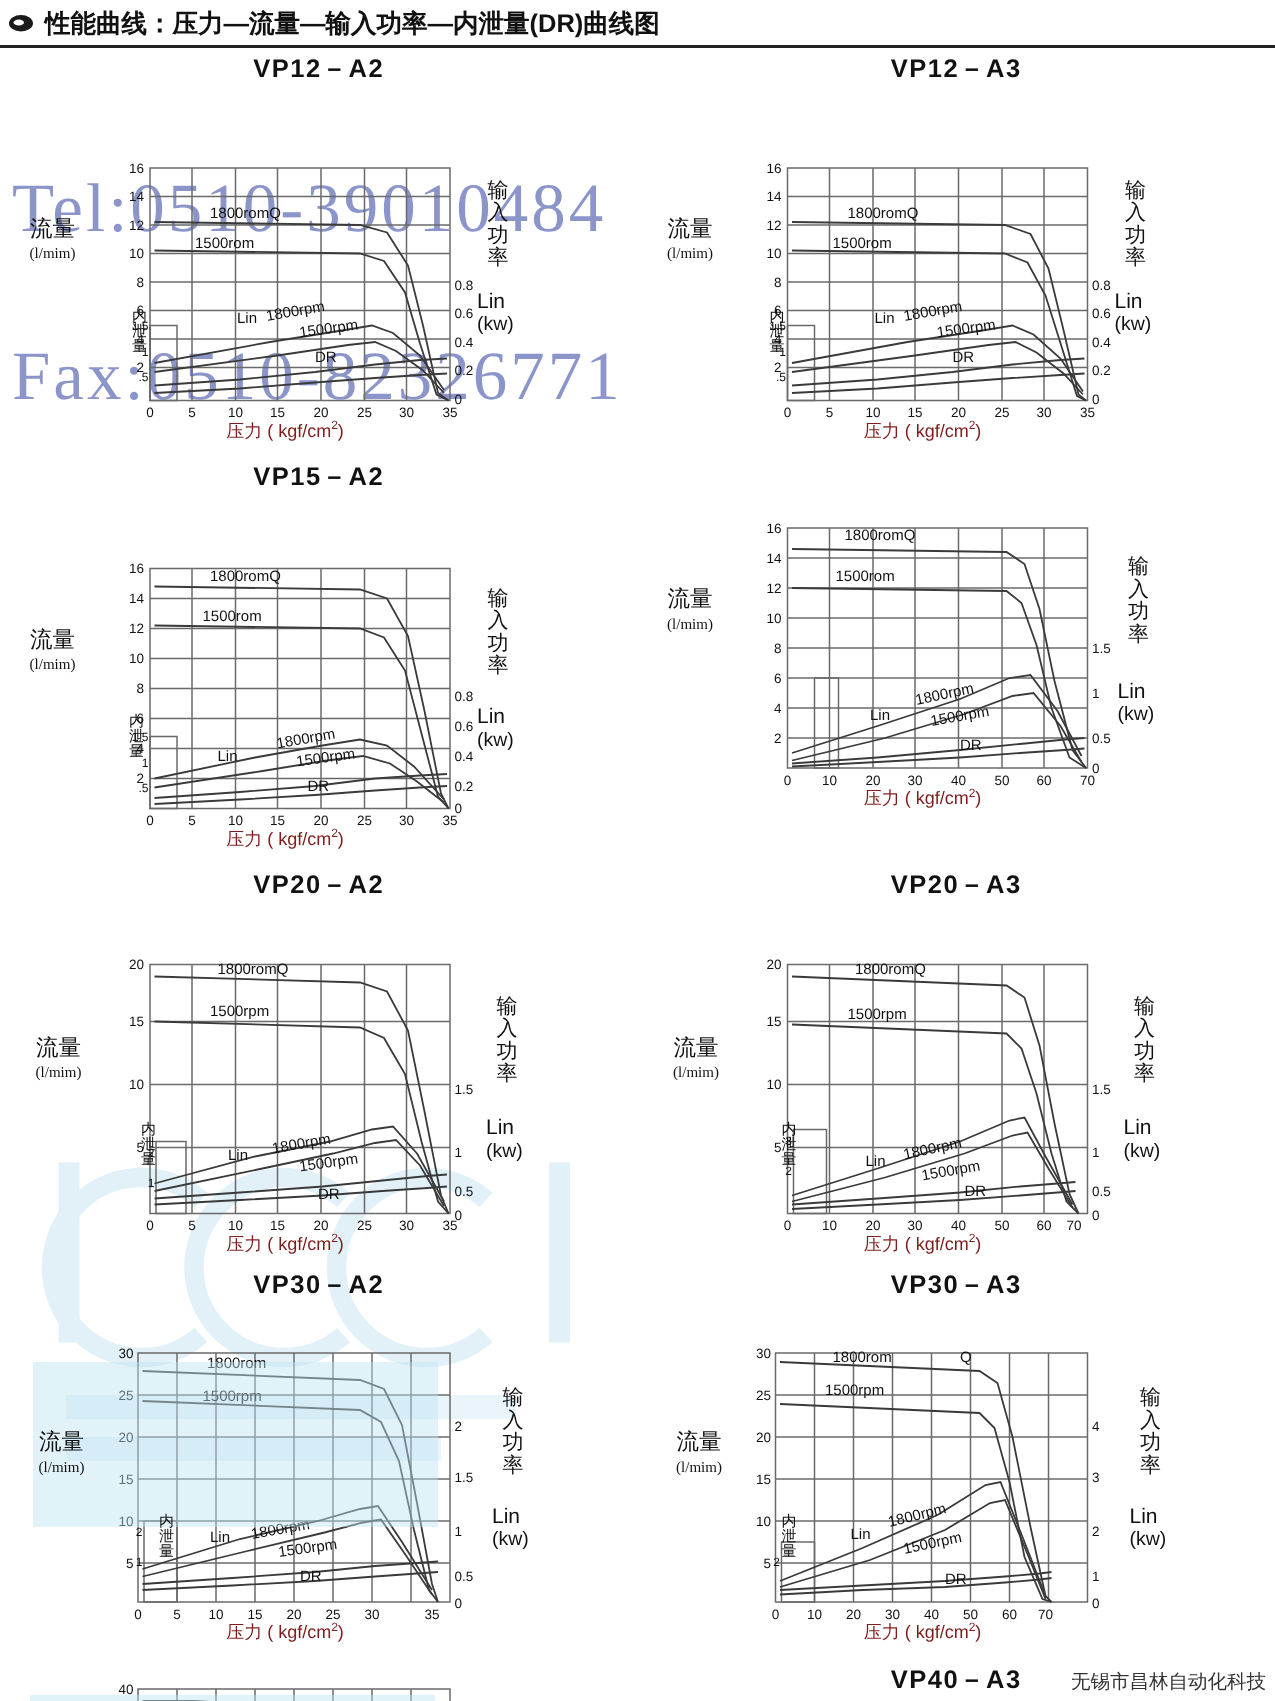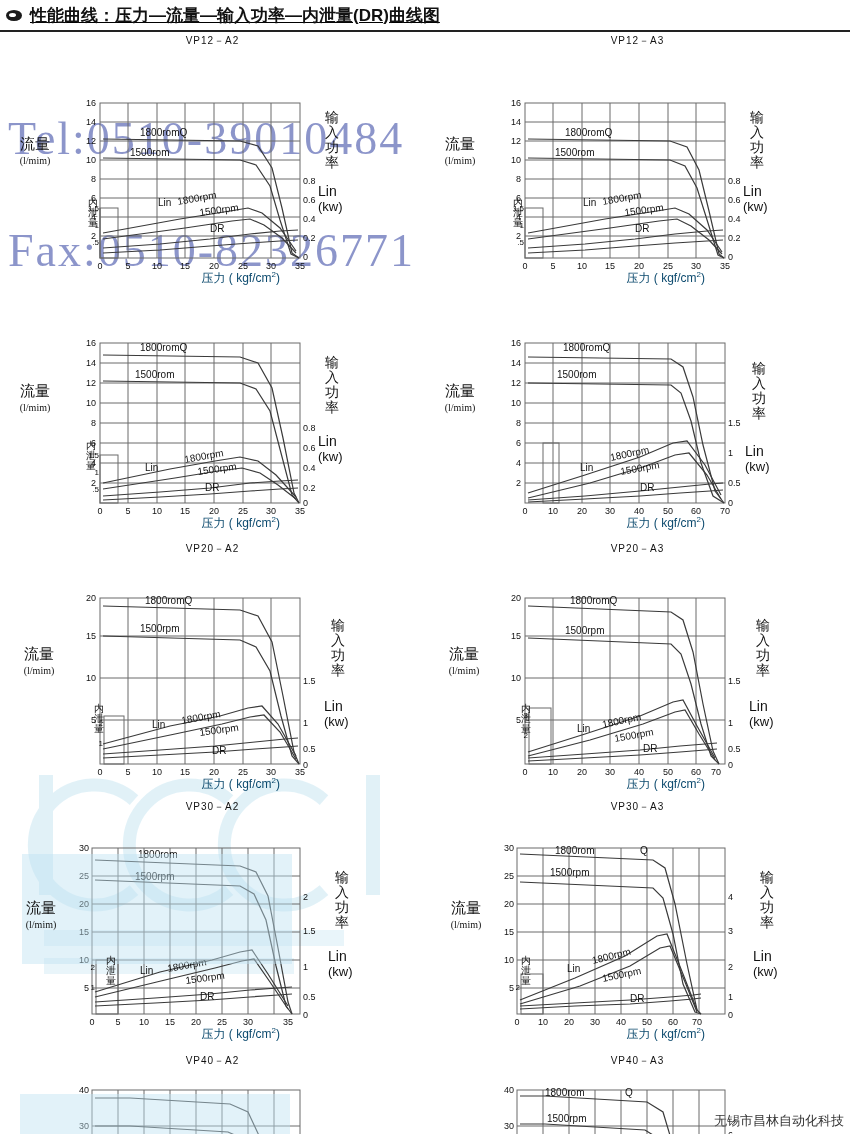--- a/index.html
+++ b/index.html
@@ -6,21 +6,21 @@
   body{
     width:850px;height:1134px;position:relative;
     background:#fff;
     font-family:"Liberation Sans","DejaVu Sans",sans-serif;
     overflow:hidden;
   }
   
   #header{
     position:absolute;left:0;top:0;width:850px;height:30px;
     border-bottom:2px solid #222;
-    display:flex;align-items:center;text-decoration:underline;
+    display:flex;align-items:center;
   }
   #header .bullet{
     width:16px;height:11px;border-radius:50%;
     background:#1a1a1a;margin-left:6px;margin-right:8px;
     position:relative;
   }
   #header .bullet:after{
     content:"";position:absolute;left:3px;top:3px;
     width:7px;height:4px;border-radius:50%;background:#fff;
   }
@@ -41,40 +41,40 @@
   }
   #wm-foot{
     position:absolute;right:6px;bottom:4px;font-size:13px;color:#333;
     font-family:Liberation Mono, monospace;
   }
   
   #grid{position:absolute;left:0;top:30px;width:850px;}
   .row{display:flex;width:850px;}
   .cell{width:425px;position:relative;}
   .ctitle{
-    text-align:center;font-size:10px;color:#111;
+    text-align:center;font-size:17px;color:#111;
     font-family:"Liberation Sans",sans-serif;
-    margin-top:4px;margin-bottom:0px;letter-spacing:1px;
+    margin-top:4px;margin-bottom:0px;letter-spacing:1px;font-weight:bold;
   }
   .chart{position:relative;}
   .chart svg{display:block;}
   
   .vlabel{
     position:absolute;font-size:15px;line-height:15px;color:#111;
     text-align:center;
   }
   .vlabel .u{font-size:10px;display:block;margin-top:2px;font-family:Liberation Serif, serif;}
   .rlabel{
     position:absolute;font-size:14px;line-height:15px;color:#111;
     text-align:center;
   }
   .rlabel .lin{font-size:14px;display:block;margin-top:3px;}
   .rlabel .kw{font-size:13px;display:block;}
   .xlabel{
-    position:absolute;font-size:12px;color:#0c4a6e;text-align:right;
+    position:absolute;font-size:12px;color:#7f1d1d;text-align:center;
     width:180px;
   }
   .xlabel sup{font-size:8px;}
   .leak{
     position:absolute;font-size:10px;line-height:10px;color:#111;
     width:10px;text-align:center;
   }
   .hilite{position:absolute;background:#bfe3f2;opacity:.45;}
 </style>
 </head>
@@ -291,20 +291,21 @@
             <text x="210" y="184">DR</text>
           </g>
         </svg>
       </div>
     </div>
   </div>
 
   <div class="row">
 
     <div class="cell">
+      <div class="ctitle">VP15－A2</div>
       <div class="chart">
         <div class="vlabel" style="left:18px;top:90px;width:34px;">
           <span>流量</span><span class="u">(l/mim)</span>
         </div>
         <div class="rlabel" style="left:320px;top:62px;width:24px;">
           <span>输入功率</span>
         </div>
         <div class="rlabel" style="left:318px;top:138px;width:40px;text-align:left;">
           <span class="lin">Lin</span>
             <span class="kw">(kw)</span>
@@ -798,21 +799,20 @@
             <text x="205" y="188">DR</text>
           </g>
         </svg>
       </div>
     </div>
   </div>
 
   <div class="row">
 
     <div class="cell">
-      <div class="ctitle">VP40－A2</div>
       <div class="chart">
         <div class="hilite" style="left:20px;top:26px;width:270px;height:96px;"></div>
 
         <svg width="425" height="200" viewBox="0 0 425 200">
           <g stroke="#6a6a6a" stroke-width="1" fill="none">
             <rect x="92" y="22" width="208" height="166"></rect>
             <line x1="118" y1="22" x2="118" y2="188"></line>
             <line x1="144" y1="22" x2="144" y2="188"></line>
             <line x1="170" y1="22" x2="170" y2="188"></line>
             <line x1="196" y1="22" x2="196" y2="188"></line>

